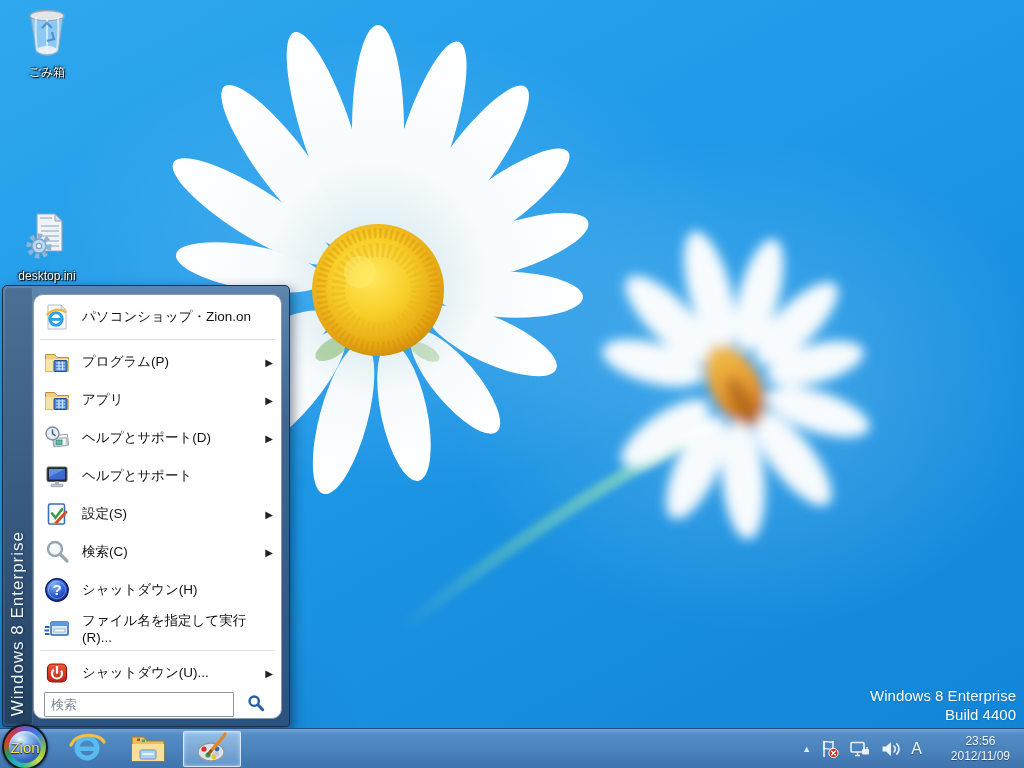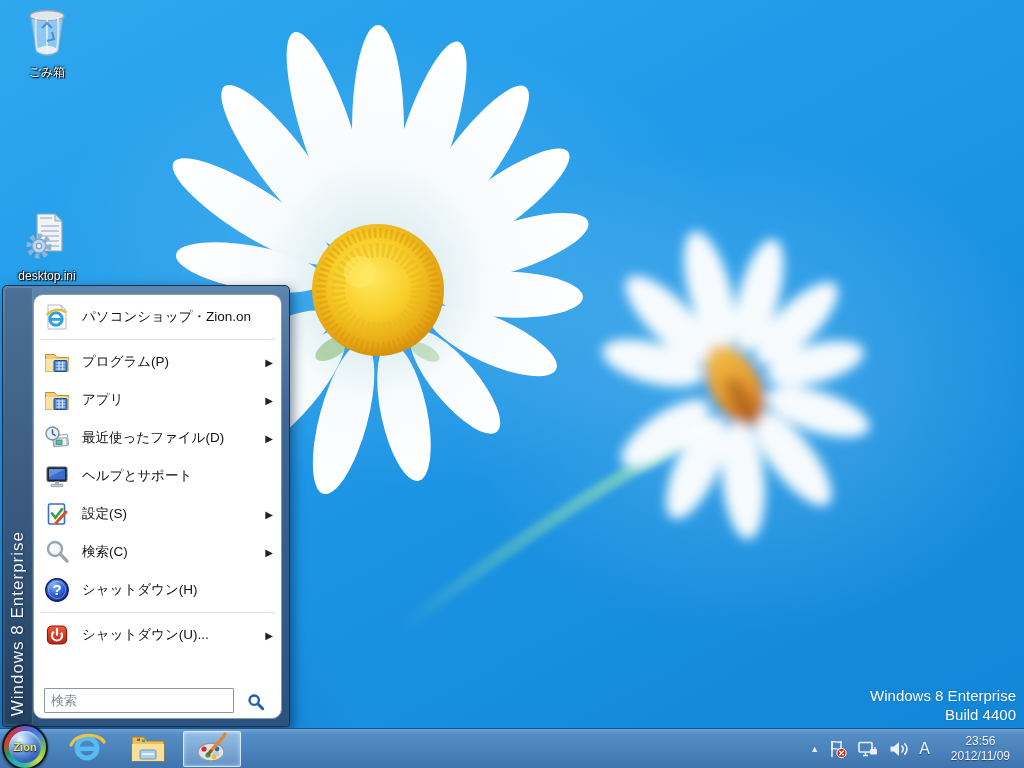--- a/index.html
+++ b/index.html
@@ -57,21 +57,21 @@
   }
   .sm-item {
     flex:0 0 38px; display:flex; align-items:center; gap:12px;
     padding:0 8px 0 10px; font-size:13.5px; color:#111; cursor:default;
   }
   .sm-item .mi { flex:0 0 26px; width:26px; height:26px; }
   .sm-item .mi svg { width:26px; height:26px; display:block; }
   .sm-arrow { margin-left:auto; font-size:10px; color:#222; }
   .sm-sep { flex:0 0 1px; height:1px; background:#dbe1e7; margin:3px 6px; }
   .sm-search-row {
-    margin-top:auto; flex:0 0 32px; display:flex; align-items:flex-end;
+    margin-top:auto; flex:0 0 32px; display:flex; align-items:flex-start;
     gap:13px; padding:0 16px 2px 10px;
   }
   .sm-search-input {
     flex:1; height:25px; border:1px solid #8a97a5; border-radius:1px;
     font-size:13px; padding:0 6px; color:#222; outline:none;
     font-family:"Liberation Sans","DejaVu Sans",sans-serif;
   }
   .sm-search-input::placeholder { color:#7a8896; opacity:1; }
   .sm-search-btn { width:22px; height:22px; display:flex; align-items:center; justify-content:center; cursor:pointer; }
 
@@ -86,41 +86,41 @@
     background:conic-gradient(from 0deg, #6a5ad0, #3a80e0 45deg, #8ac840 100deg, #c8dc50 135deg, #35b895 185deg, #20b0c8 215deg, #2a9858 245deg, #d84020 285deg, #c23a58 325deg, #6a5ad0 360deg);
     border:2px solid #141a22; box-shadow:0 1px 3px rgba(0,10,30,.6); cursor:pointer;
   }
   .start-orb .orb-inner {
     position:absolute; inset:5px; border-radius:50%;
     background:radial-gradient(circle at 35% 26%, #eaf5ff 0%, #8cbcf0 28%, #3f72c4 62%, #1b3e8e 100%);
     box-shadow:inset 0 2px 3px rgba(255,255,255,.55);
   }
   .start-orb .orb-label {
     position:absolute; inset:0; display:flex; align-items:center; justify-content:center;
-    color:#f5e44e; font-size:11px; text-shadow:0 0 2px #1a3c8c, 0 1px 1px #123; z-index:2;font-weight:bold;
+    color:#f5e44e; font-size:15px; text-shadow:0 0 2px #1a3c8c, 0 1px 1px #123; z-index:2;
   }
   .tb-btn {
     position:absolute; top:2px; height:36px; display:flex; align-items:center; justify-content:center;
     cursor:pointer; border-radius:2px;
   }
   .tb-ie { left:62px; width:50px; }
   .tb-folder { left:122px; width:52px; }
   .tb-paint { left:183px; width:58px; }
   .tb-btn.active {
     background:linear-gradient(180deg, rgba(200,228,252,.55), rgba(150,192,230,.4));
     border:1px solid rgba(228,242,255,.85); box-shadow:inset 0 0 4px rgba(255,255,255,.5);
   }
   .tray {
     position:absolute; right:0; top:0; height:40px; display:flex; align-items:center;
     gap:9px; padding-right:14px;
   }
   .tray-icon { display:flex; align-items:center; justify-content:center; cursor:pointer; }
   .tray-overflow { color:#e3edf7; font-size:9px; }
   .tray-ime { color:#f2f7fc; font-size:16px; text-shadow:0 1px 1px rgba(0,30,60,.5); }
-  .tray-clock { margin-left:12px; text-align:center; color:#f2f7fc; font-size:12px; line-height:15px; text-shadow:0 1px 1px rgba(0,30,60,.5); cursor:default; }
+  .tray-clock { margin-left:20px; text-align:center; color:#f2f7fc; font-size:12px; line-height:15px; text-shadow:0 1px 1px rgba(0,30,60,.5); cursor:default; }
 </style>
 </head>
 <body>
 
 <div class="desktop">
 
   <svg class="wallpaper-svg" viewBox="0 0 1024 768">
     <defs>
       <radialGradient id="discGrad" cx="45%" cy="40%" r="65%">
         <stop offset="0%" stop-color="#ffe85e"></stop>
@@ -334,21 +334,21 @@
       <div class="sm-item">
         <span class="mi">
           <svg viewBox="0 0 26 26">
             <rect x="9" y="10" width="15" height="11" rx="1" transform="rotate(-7 16 15)" fill="#fdfdfd" stroke="#93a2b0" stroke-width="1"></rect>
             <rect x="10" y="13" width="13" height="8" rx="1" transform="rotate(-3 16 17)" fill="#e9f0f6" stroke="#93a2b0" stroke-width="1"></rect>
             <rect x="12" y="15" width="6" height="4.5" fill="#62b8a8" stroke="#3a8878" stroke-width="0.8"></rect>
             <circle cx="8.5" cy="8.5" r="6.5" fill="#e6edf5" stroke="#7c8ea0" stroke-width="1.4"></circle>
             <path d="M8.5 5 v3.7 l2.6 1.8" stroke="#44607c" stroke-width="1.5" fill="none" stroke-linecap="round"></path>
           </svg>
         </span>
-        <span>最近使ったファイル(D)</span>
+        <span>ヘルプとサポート(D)</span>
         <span class="sm-arrow">▶</span>
       </div>
 
       <div class="sm-item">
         <span class="mi">
           <svg viewBox="0 0 26 26">
             <rect x="3" y="4" width="20" height="14.5" rx="1.5" fill="#22262e" stroke="#5a6068" stroke-width="1"></rect>
             <rect x="5" y="6" width="16" height="10.5" fill="#3a6cd0"></rect>
             <path d="M5 6 L21 6 L5 14 Z" fill="#6f9ae8" opacity="0.8"></path>
             <rect x="11" y="18.5" width="4" height="2.8" fill="#aab2ba"></rect>
@@ -394,20 +394,31 @@
               </radialGradient>
             </defs>
             <circle cx="13" cy="13" r="11.2" fill="url(#helpGrad)" stroke="#101e6a" stroke-width="1.4"></circle>
             <circle cx="13" cy="13" r="8.6" fill="none" stroke="rgba(255,255,255,.35)" stroke-width="1"></circle>
             <text x="13" y="18.2" text-anchor="middle" font-size="15" font-weight="bold" fill="#fff" font-family="Liberation Sans, sans-serif">?</text>
           </svg>
         </span>
         <span>シャットダウン(H)</span>
       </div>
 
+      <div class="sm-item">
+        <span class="mi">
+          <svg viewBox="0 0 26 26">
+            <rect x="7" y="7" width="17" height="13" rx="1" fill="#d8e8f8" stroke="#2a66b0" stroke-width="1.5"></rect>
+            <rect x="7" y="7" width="17" height="4" rx="1" fill="#5a9ae0"></rect>
+            <path d="M1 12 h4.5 M0.5 15.5 h4.5 M1 19 h4.5" stroke="#2a66b0" stroke-width="1.8"></path>
+            <rect x="10" y="14" width="11" height="3" fill="#fff" stroke="#8aa4c0" stroke-width="0.8"></rect>
+          </svg>
+        </span>
+        <span>ファイル名を指定して実行(R)...</span>
+      </div>
 
       <div class="sm-sep"></div>
 
       <div class="sm-item">
         <span class="mi">
           <svg viewBox="0 0 26 26">
             <defs>
               <linearGradient id="shutGrad" x1="0" y1="0" x2="0" y2="1">
                 <stop offset="0%" stop-color="#f15a3a"></stop>
                   <stop offset="100%" stop-color="#bc2414"></stop>

